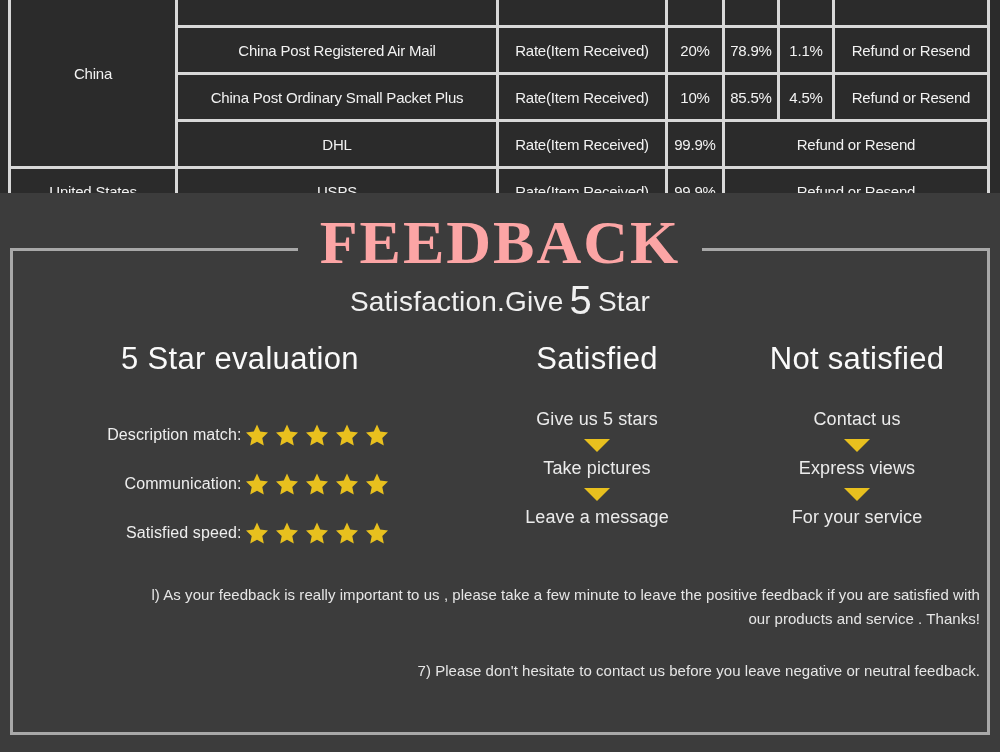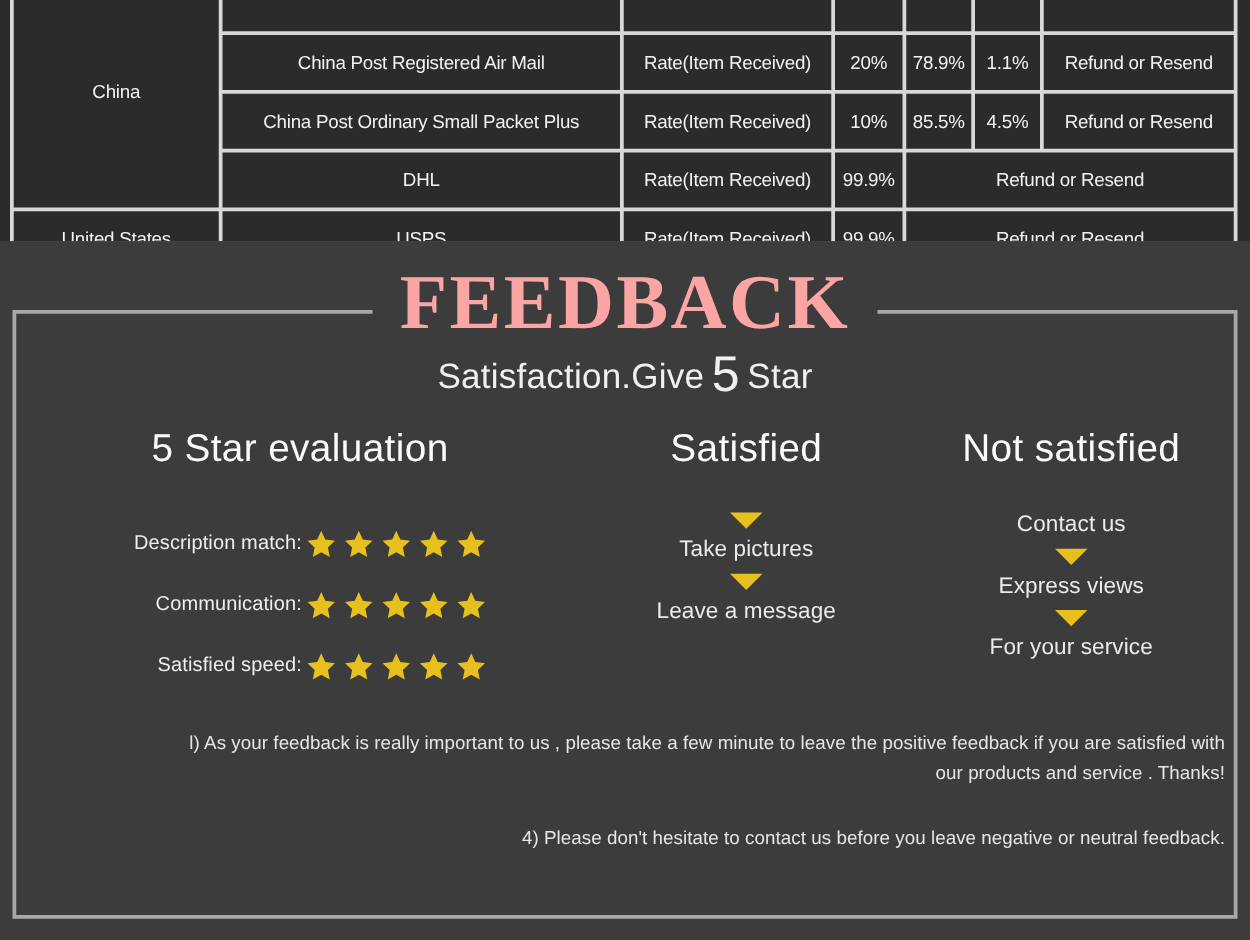--- a/index.html
+++ b/index.html
@@ -334,20 +334,21 @@
                 <polygon points="12,1.5 15.2,8.6 23,9.6 17.3,15 18.8,22.6 12,18.8 5.2,22.6 6.7,15 1,9.6 8.8,8.6" fill="#e8c01e"></polygon>
               </svg>
           </span>
         </div>
 
       </div>
     </div>
 
     <div class="col col-2">
       <div class="col-head">Satisfied</div>
+      <div class="flow-step">Give us 5 stars</div>
       <div class="flow-arrow"></div>
       <div class="flow-step">Take pictures</div>
       <div class="flow-arrow"></div>
       <div class="flow-step">Leave a message</div>
     </div>
 
     <div class="col col-3">
       <div class="col-head">Not satisfied</div>
       <div class="flow-step">Contact us</div>
       <div class="flow-arrow"></div>
@@ -357,17 +358,17 @@
     </div>
 
   </div>
 
   <div class="notes">
     <div class="note-para">
       <span class="note-line">l) As your feedback is really important to us , please take a few minute to leave the positive feedback if you are satisfied with</span>
       <span class="note-line">our products and service . Thanks!</span>
     </div>
     <div class="note-para">
-      <span class="note-line">4) Please don't hesitate to contact us before you leave negative or neutral feedback.</span>
+      <span class="note-line">7) Please don't hesitate to contact us before you leave negative or neutral feedback.</span>
     </div>
   </div>
 
 </div>
 
 </body></html>

